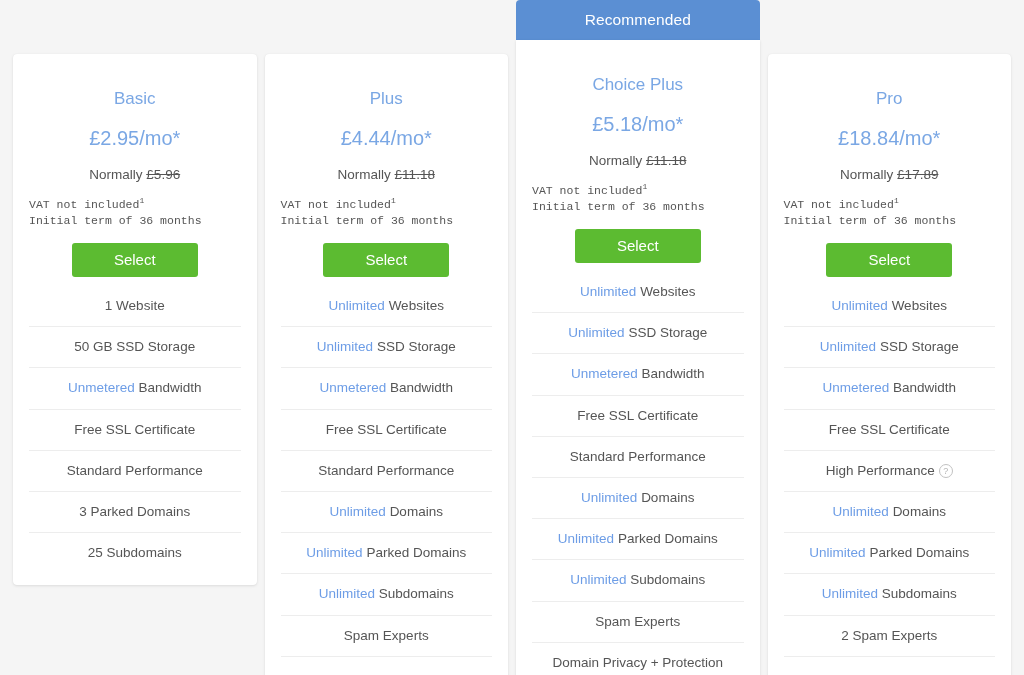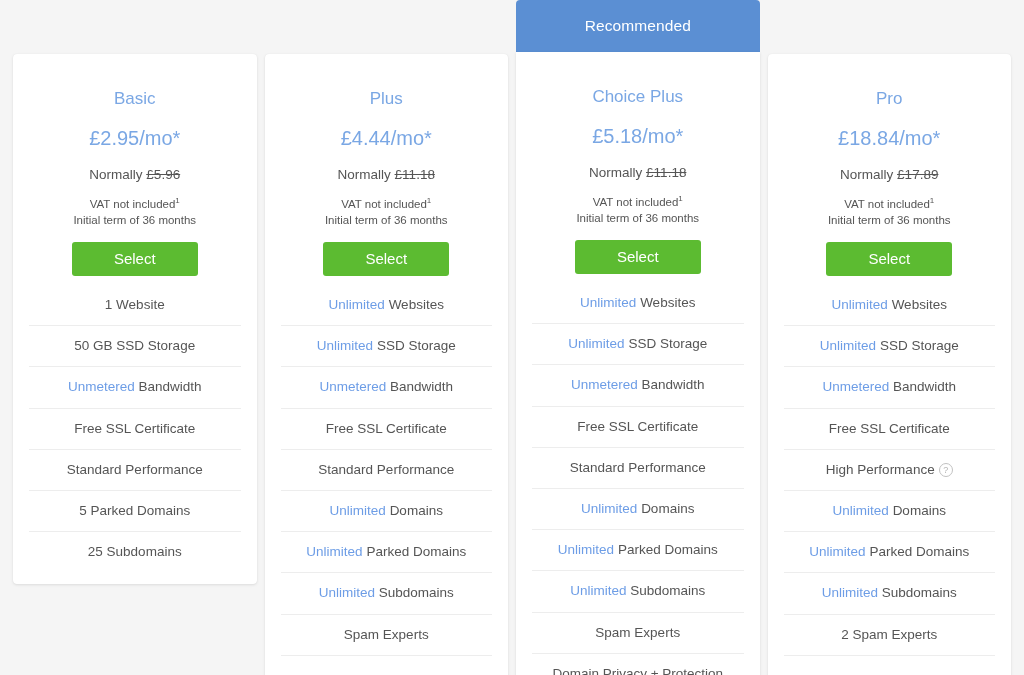--- a/index.html
+++ b/index.html
@@ -28,21 +28,21 @@
   }
 
   .plan-col {
     width: 245px;
     margin: 0 4px;
     position: relative;
     box-sizing: border-box;
   }
 
   .recommend-banner {
-    height: 52px;
+    height: 40px;
     background: #5b8fd3;
     border-radius: 4px 4px 0 0;
     color: #ffffff;
     font-size: 15.5px;
     display: flex;
     align-items: center;
     justify-content: center;
     letter-spacing: .1px;
     box-sizing: border-box;
   }
@@ -82,23 +82,24 @@
     color: #555555;
     font-size: 13.5px;
     text-align: center;
     padding-top: 18px;
   }
   .plan-normally .strike { text-decoration: line-through; }
 
   .plan-terms {
     color: #555555;
     font-size: 11.5px;
-    text-align: center;
+    text-align: left;
     padding-top: 13px;
     line-height: 1.45;
+    font-family: Liberation Mono, monospace;
   }
   .plan-terms sup { font-size: 8px; vertical-align: super; }
 
   .select-wrap {
     padding-top: 13px;
     display: flex;
     justify-content: center;
   }
   .select-btn {
     background: #5cbb31;
@@ -163,21 +164,21 @@
         </div>
         <div class="select-wrap">
           <button class="select-btn">Select</button>
         </div>
         <ul class="feature-list">
           <li class="feature-item"><span>1 Website</span></li>
           <li class="feature-item"><span>50 GB SSD Storage</span></li>
           <li class="feature-item"><span class="hl">Unmetered</span> <span>Bandwidth</span></li>
           <li class="feature-item"><span>Free SSL Certificate</span></li>
           <li class="feature-item"><span>Standard Performance</span></li>
-          <li class="feature-item"><span>5 Parked Domains</span></li>
+          <li class="feature-item"><span>3 Parked Domains</span></li>
           <li class="feature-item no-rule"><span>25 Subdomains</span></li>
         </ul>
       </div>
     </div>
     <div class="plan-col">
       <div class="spacer-top"></div>
       <div class="plan-card">
         <h2 class="plan-name">Plus</h2>
         <div class="plan-price">£4.44/mo*</div>
         <div class="plan-normally"><span>Normally</span> <span class="strike">£11.18</span></div>

